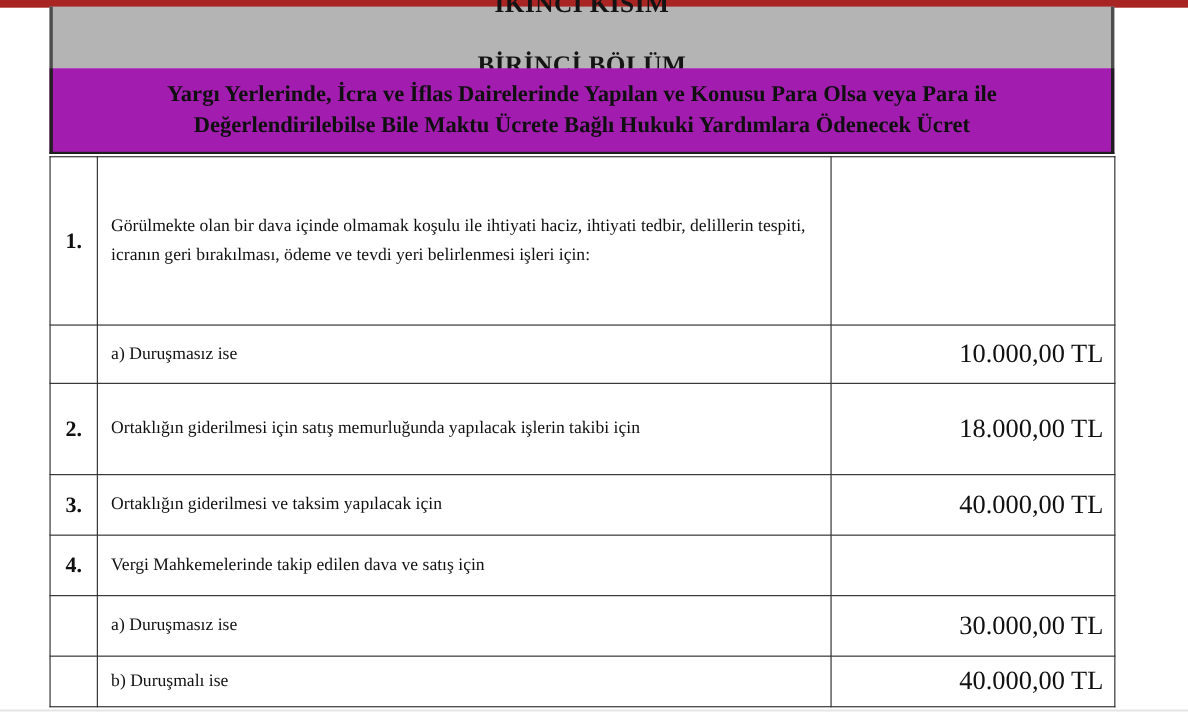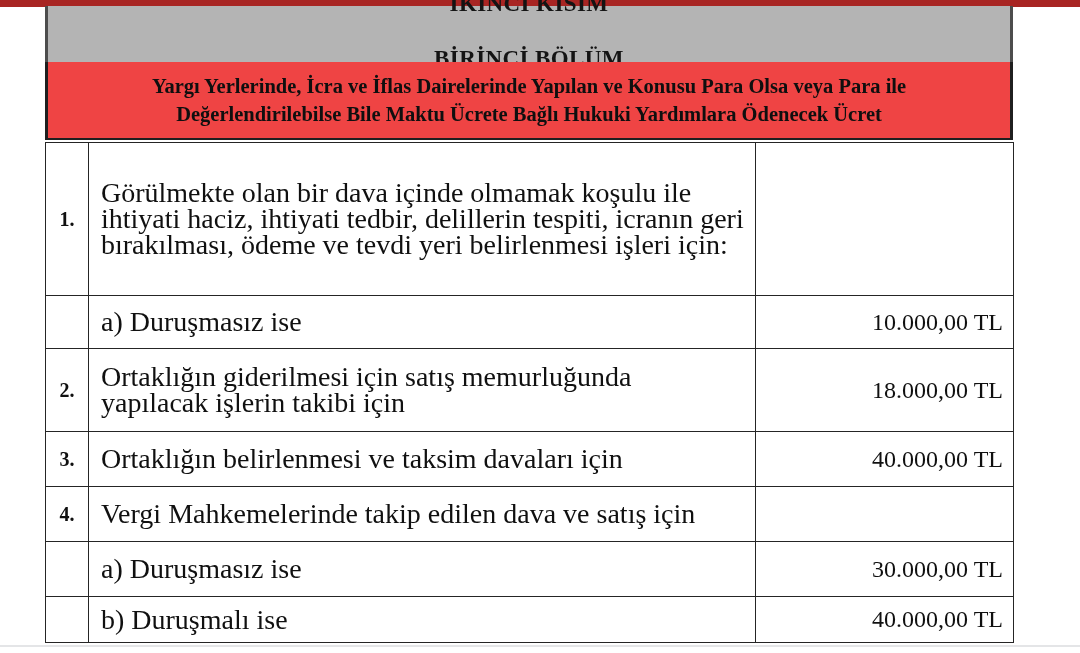--- a/index.html
+++ b/index.html
@@ -81,21 +81,21 @@
   .title-box {
     position: absolute;
     top: 62px;
     left: 45px;
     width: 968px;
     height: 78px;
     border-left: 3px solid #1f1f1f;
     border-right: 3px solid #1f1f1f;
     border-bottom: 2px solid #1f1f1f;
     box-sizing: border-box;
-    background: #ef4444;
+    background: #a21caf;
     display: flex;
     align-items: center;
     justify-content: center;
   }
   .title-text {
     font-size: 20.5px;
     font-weight: bold;
     line-height: 28px;
     text-align: center;
     color: #0f0f0f;
@@ -123,21 +123,21 @@
   col.c-desc  { width: 667px; }
   col.c-amt   { width: 258px; }
 
   td.num {
     text-align: center;
     font-weight: bold;
     font-size: 20px;
     padding: 0;
   }
   td.desc {
-    font-size: 28px;
+    font-size: 16px;
     line-height: 26px;
     padding: 6px 10px 6px 12px;
   }
   td.amt {
     font-size: 24px;
     text-align: right;
     padding: 6px 10px 6px 6px;
     white-space: nowrap;
   }
 
@@ -203,21 +203,21 @@
         <td class="desc">a) Duruşmasız ise</td>
         <td class="amt">10.000,00 TL</td>
       </tr>
       <tr class="r-two">
         <td class="num">2.</td>
         <td class="desc">Ortaklığın giderilmesi için satış memurluğunda yapılacak işlerin takibi için</td>
         <td class="amt">18.000,00 TL</td>
       </tr>
       <tr class="r-norm">
         <td class="num">3.</td>
-        <td class="desc">Ortaklığın belirlenmesi ve taksim davaları için</td>
+        <td class="desc">Ortaklığın giderilmesi ve taksim yapılacak için</td>
         <td class="amt">40.000,00 TL</td>
       </tr>
       <tr class="r-norm">
         <td class="num">4.</td>
         <td class="desc">Vergi Mahkemelerinde takip edilen dava ve satış için</td>
         <td class="amt"></td>
       </tr>
       <tr class="r-norm">
         <td class="num"></td>
         <td class="desc">a) Duruşmasız ise</td>

